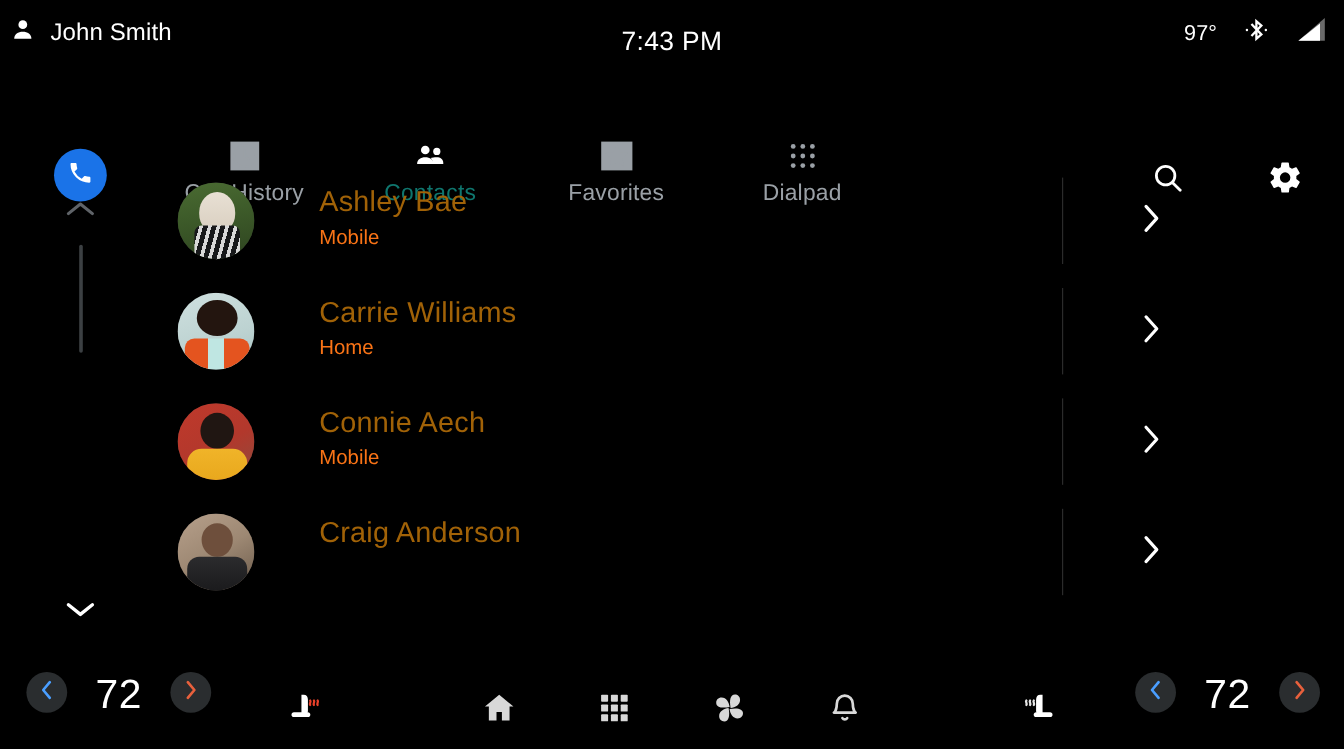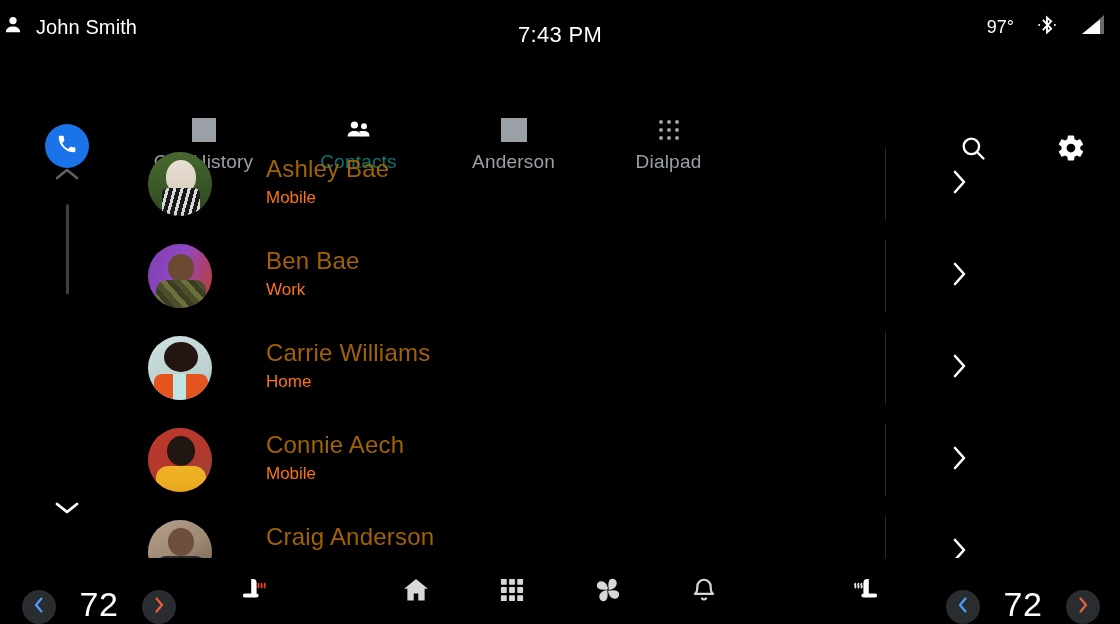--- a/index.html
+++ b/index.html
@@ -10,21 +10,21 @@
     overflow:hidden;
     -webkit-font-smoothing:antialiased;
   }
   .screen { position:relative; width:1120px; height:624px; background:#000; }
 
   
   .statusbar {
     position:absolute; left:0; top:0; width:1120px; height:54px;
     display:flex; align-items:center;
   }
-  .sb-left { position:absolute; left:2px; top:0; height:54px; display:flex; align-items:center; gap:12px; }
+  .sb-left { position:absolute; left:8px; top:0; height:54px; display:flex; align-items:center; gap:12px; }
   .sb-user-name { color:#fff; font-size:20px; letter-spacing:.1px; }
   .sb-center { position:absolute; left:0; top:8px; width:1120px; height:54px;
                display:flex; align-items:center; justify-content:center; }
   .sb-clock { color:#fff; font-size:22px; letter-spacing:.3px; }
   .sb-right { position:absolute; right:14px; top:0; height:54px; display:flex; align-items:center; gap:22px; }
   .sb-temp { color:#fff; font-size:18px; }
 
   
   .tabbar { position:absolute; left:0; top:54px; width:1120px; height:84px; }
   .phone-btn {
@@ -94,21 +94,21 @@
   .av4::after { content:""; position:absolute; left:8px; top:38px; width:50px; height:28px;
       background:linear-gradient(180deg,#f0b429 0%,#e8a71c 100%); border-radius:12px 12px 0 0; }
   .av5 { background:linear-gradient(150deg,#b7a08b 0%,#9d8873 50%,#6a5a4a 100%); }
   .av5::before { content:""; position:absolute; left:20px; top:8px; width:26px; height:28px;
       border-radius:50%; background:#6e4f3c; }
   .av5::after { content:""; position:absolute; left:8px; top:36px; width:50px; height:30px;
       background:linear-gradient(180deg,#2b2b2d 0%,#1a1a1c 100%); border-radius:10px 10px 0 0; }
 
   
   .bottombar { position:absolute; left:0; bottom:0; width:1120px; height:64px; background:#000; }
-  .climate { position:absolute; top:0; height:64px; display:flex; align-items:flex-end; gap:12px; }
+  .climate { position:absolute; top:0; height:64px; display:flex; align-items:flex-start; gap:12px; }
   .climate.left { left:22px; }
   .climate.right { right:20px; }
   .circ-btn {
     width:34px; height:34px; border-radius:50%; background:#2a2d2f;
     display:flex; align-items:center; justify-content:center; cursor:pointer;
   }
   .temp-val { color:#fff; font-size:34px; font-weight:300; letter-spacing:.5px; min-width:62px; text-align:center; }
   .seat-btn { position:absolute; top:0; height:64px; width:56px;
               display:flex; align-items:center; justify-content:center; cursor:pointer; }
   .seat-left { left:222px; }
@@ -187,21 +187,21 @@
         </span>
         <span class="tab-label">Contacts</span>
       </div>
 
       <div class="tab inactive">
         <span class="tab-ico">
           <svg width="26" height="24" viewBox="0 0 24 24" fill="#9aa0a6">
             <path d="M12 2.6l2.9 6 6.6.9-4.8 4.6 1.2 6.5L12 17.5 6.1 20.6l1.2-6.5L2.5 9.5l6.6-.9z"></path>
           </svg>
         </span>
-        <span class="tab-label">Anderson</span>
+        <span class="tab-label">Favorites</span>
       </div>
 
       <div class="tab inactive">
         <span class="tab-ico">
           <span class="dots">
             <i></i>
               <i></i>
               <i></i>
               <i></i>
               <i></i>
@@ -267,37 +267,20 @@
       <div class="rdiv"></div>
       <div class="rchev">
         <span>
           <svg width="20" height="28" viewBox="0 0 20 28" fill="none" stroke="#fff" stroke-width="2.6" stroke-linecap="round" stroke-linejoin="round">
               <path d="M5 4l9 10-9 10"></path>
             </svg>
         </span>
       </div>
     </div>
 
-    <div class="row">
-      <div class="avatar">
-          <div class="av-inner av2"></div>
-        </div>
-      <div class="rowtext">
-        <div class="rname">Ben Bae</div>
-        <div class="rlabel">Work</div>
-      </div>
-      <div class="rdiv"></div>
-      <div class="rchev">
-        <span>
-          <svg width="20" height="28" viewBox="0 0 20 28" fill="none" stroke="#fff" stroke-width="2.6" stroke-linecap="round" stroke-linejoin="round">
-              <path d="M5 4l9 10-9 10"></path>
-            </svg>
-        </span>
-      </div>
-    </div>
 
     <div class="row">
       <div class="avatar">
           <div class="av-inner av3"></div>
         </div>
       <div class="rowtext">
         <div class="rname">Carrie Williams</div>
         <div class="rlabel">Home</div>
       </div>
       <div class="rdiv"></div>

